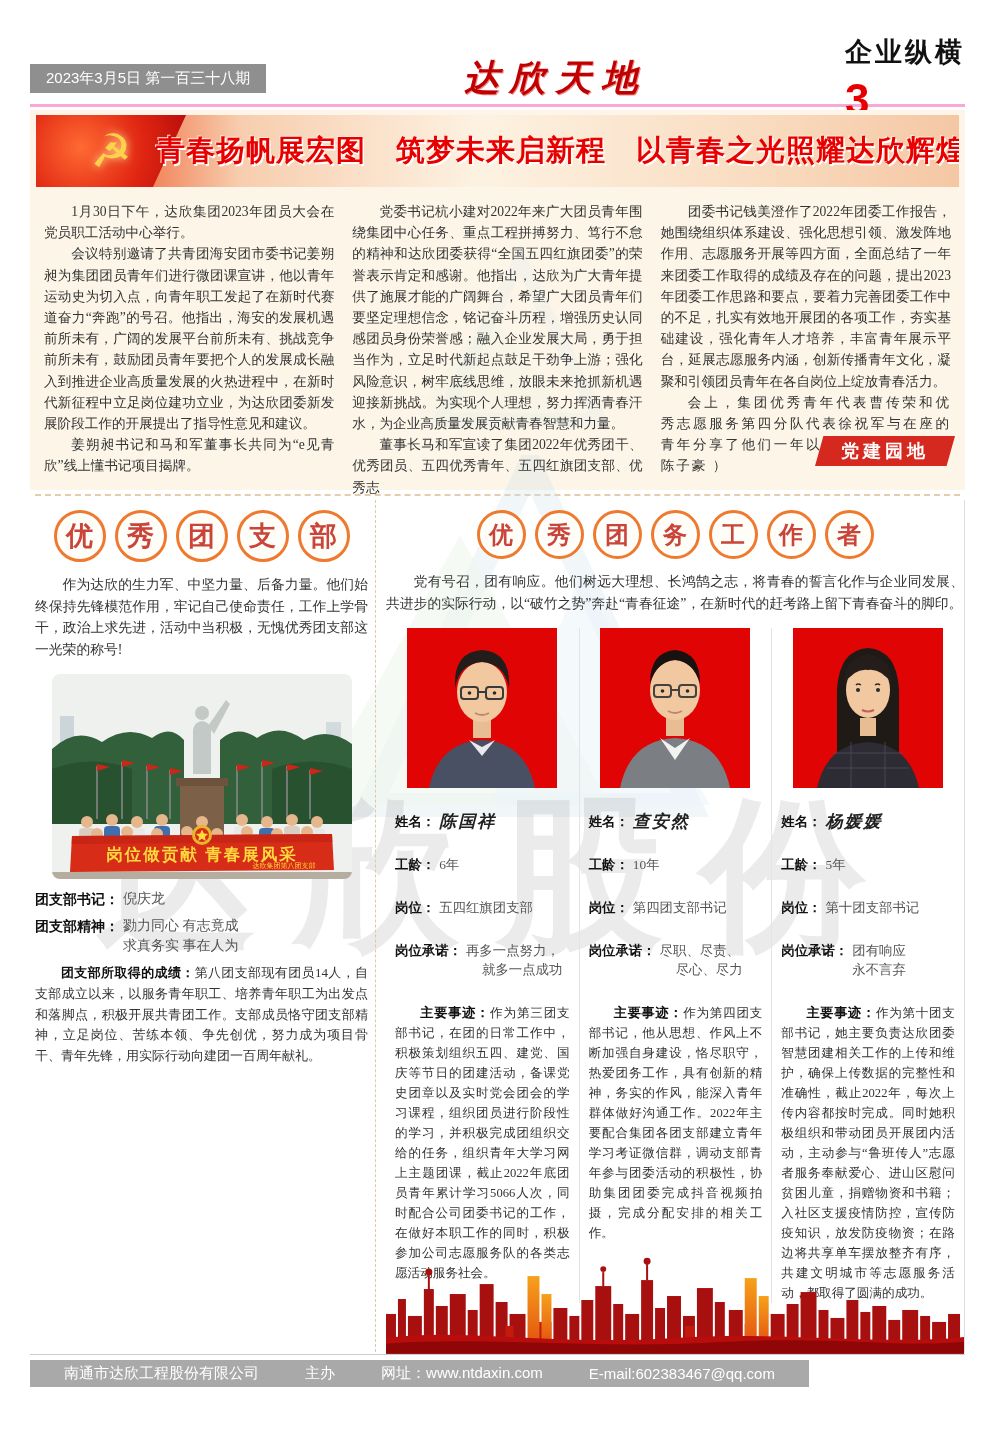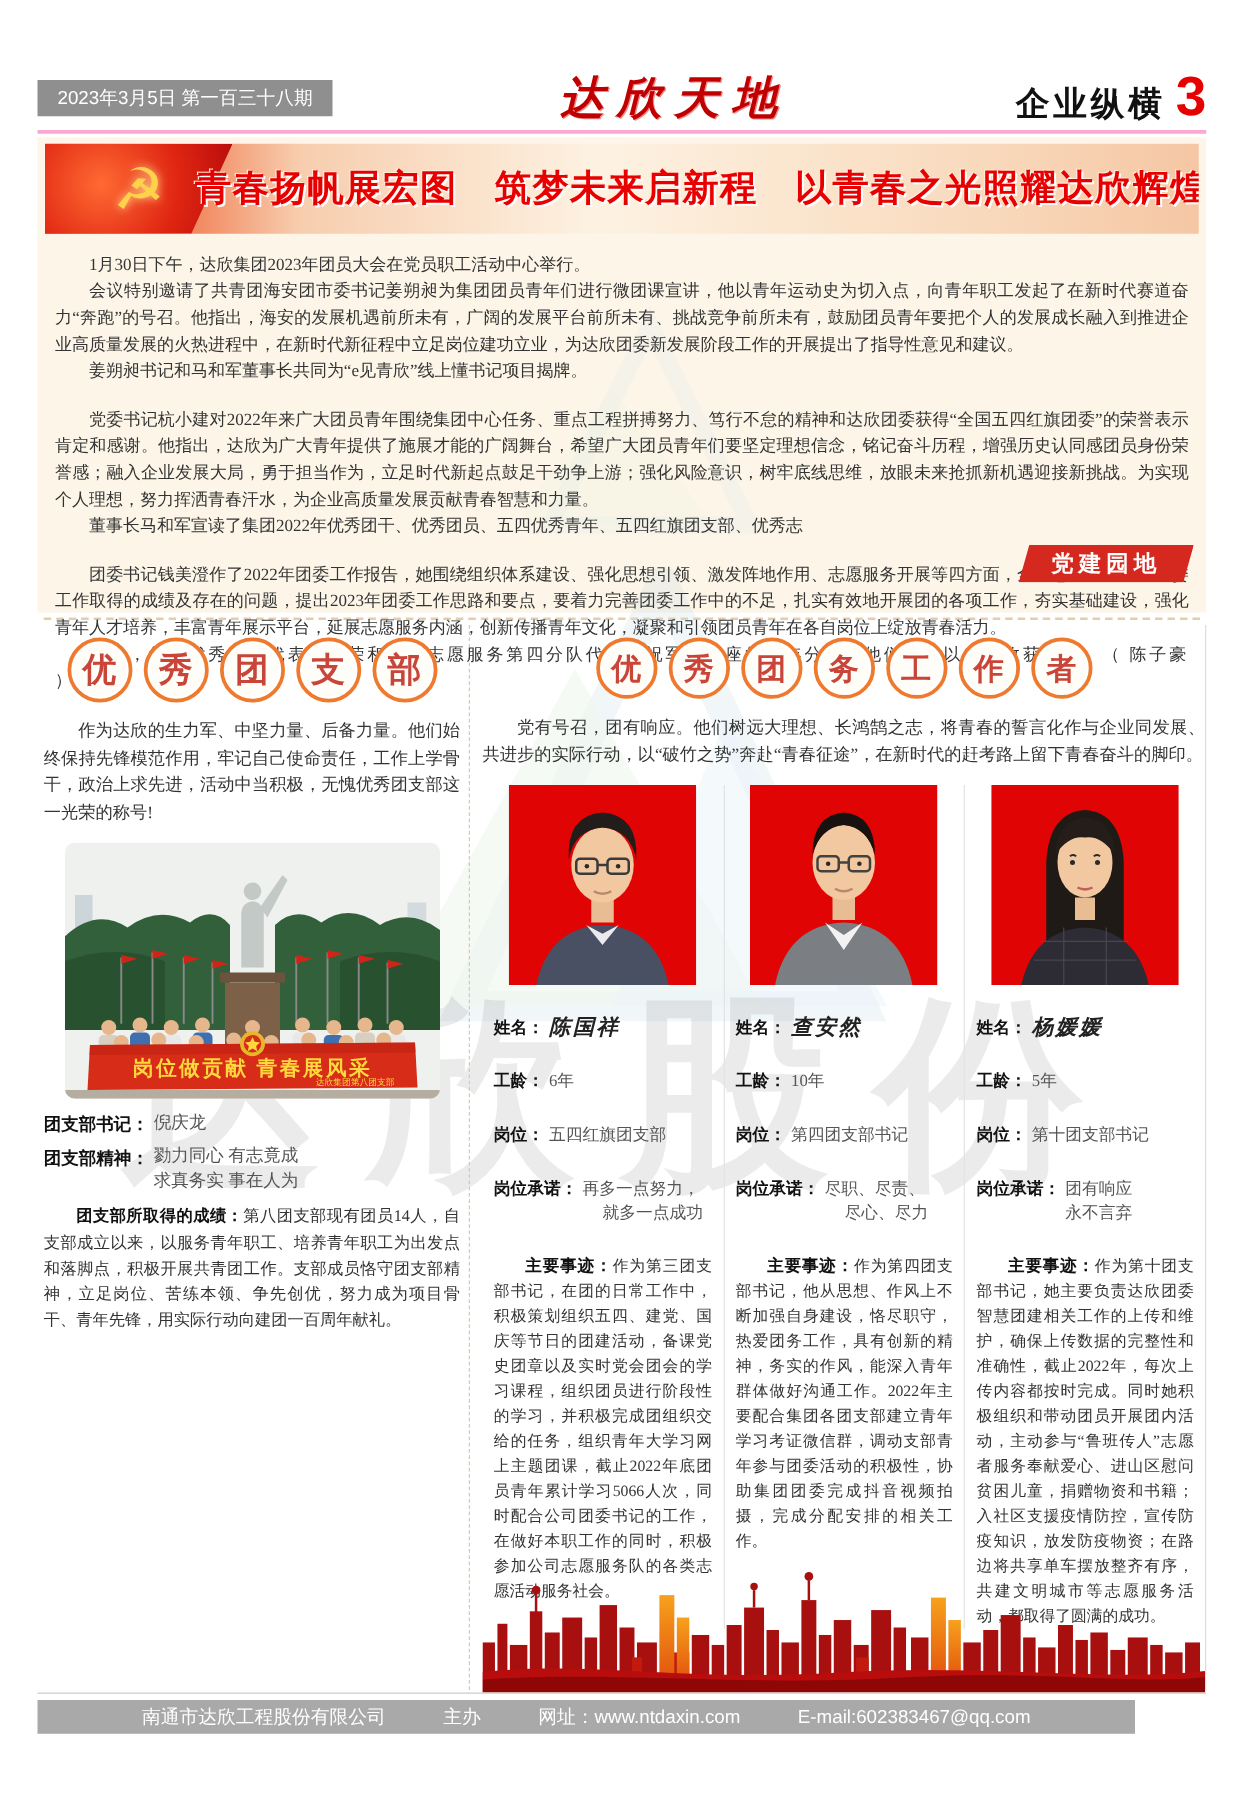--- a/index.html
+++ b/index.html
@@ -3,32 +3,32 @@
 <meta charset="utf-8">
 <style>
   html,body{margin:0;padding:0;}
   body{width:995px;height:1437px;background:#ffffff;font-family:"Liberation Serif","DejaVu Serif",serif;color:#3a3a3a;}
   .page{position:relative;width:995px;height:1437px;overflow:hidden;background:#fff;}
 
   
   .header{position:absolute;left:30px;top:52px;width:935px;height:52px;display:flex;align-items:center;justify-content:space-between;border-bottom:3px solid #f9a8d4;}
   .date-badge{background:#8f8f8f;color:#fff;font-size:15px;padding:5px 16px;font-family:"Liberation Sans",sans-serif;}
   .masthead{color:#c00000;font-size:36px;font-weight:bold;font-style:italic;letter-spacing:10px;text-shadow:1px 1px 0 #e88;}
-  .head-right{display:flex;align-items:baseline;gap:8px;}
+  .head-right{display:flex;align-items:baseline;gap:8px;flex-direction:column;}
   .section-label{font-size:27px;font-weight:bold;letter-spacing:3px;color:#111;}
   .page-number{color:#e60000;font-size:44px;font-weight:bold;font-family:"Liberation Sans",sans-serif;line-height:1;}
 
   
   .top-area{position:absolute;left:30px;top:110px;width:935px;height:380px;background:#fdf6e8;}
   .banner{position:relative;margin:5px 6px 4px;height:72px;display:flex;align-items:center;background:linear-gradient(90deg,#d8301c 0%,#ef6a3c 9%,#f7cdae 22%,#fdf2e2 48%,#f9dcc0 78%,#f5c7a4 100%);overflow:hidden;}
   .emblem{position:absolute;left:0;top:0;width:150px;height:72px;background:radial-gradient(circle at 30% 45%,#ff6a33 0%,#e02612 55%,#b80c0c 100%);clip-path:polygon(0 0,100% 0,78% 100%,0 100%);display:flex;align-items:center;justify-content:center;}
   .emblem-glyph{color:#ffd24a;font-size:46px;text-shadow:0 0 8px #ffe89a;font-family:"DejaVu Sans",sans-serif;}
   .banner-headline{position:relative;width:100%;text-align:center;padding-left:120px;font-family:"Liberation Sans",sans-serif;font-weight:bold;font-size:29px;color:#e80000;letter-spacing:1px;text-shadow:1.5px 1.5px 0 #ffffff,-1px -1px 0 #ffe9d8;white-space:nowrap;}
 
-  .article-cols{position:relative;display:flex;gap:18px;padding:10px 14px 0;z-index:1;flex-direction:column;}
+  .article-cols{position:relative;display:flex;gap:18px;padding:10px 14px 0;z-index:1;}
   .article-col{flex:1;min-width:0;}
   .article-col p{margin:0;text-indent:2em;font-size:13.6px;line-height:21.2px;text-align:justify;color:#333;}
   .byline{letter-spacing:2px;}
   .pb-badge{position:absolute;right:10px;bottom:24px;background:#d5281e;color:#fff;font-family:"Liberation Sans",sans-serif;font-weight:bold;font-size:18px;letter-spacing:4px;padding:3px 26px;clip-path:polygon(6% 0,100% 0,94% 100%,0 100%);z-index:2;}
   .pb-badge::before{content:"";}
 
   .sep-dash{position:absolute;left:35px;top:494px;width:925px;border-top:2px dashed #e6cda9;}
 
   
   .wm-tri-top{position:absolute;left:390px;top:120px;opacity:.5;z-index:0;}
@@ -64,21 +64,21 @@
   .profile + .profile{border-left:1px solid #e4e4e4;}
   .headshot{display:block;width:150px;height:160px;margin:0 auto 14px;}
   .profile .field-row{font-size:13.4px;line-height:19px;margin:24px 0;}
   .profile .name-val{font-weight:bold;font-style:italic;font-size:17px;letter-spacing:2px;color:#222;}
   .deeds{margin:4px 0 0;text-indent:2em;font-size:12.6px;line-height:20px;text-align:justify;color:#333;}
   .deeds .inline-label{font-size:13.2px;}
 
   .skyline{position:absolute;left:356px;top:752px;width:578px;height:102px;z-index:1;}
 
   
-  .footer{position:absolute;left:30px;top:1360px;width:878px;height:27px;background:#a9a9a9;display:flex;align-items:center;justify-content:center;gap:46px;color:#fff;font-family:"Liberation Sans",sans-serif;font-size:15px;z-index:2;}
+  .footer{position:absolute;left:30px;top:1360px;width:779px;height:27px;background:#a9a9a9;display:flex;align-items:center;justify-content:center;gap:46px;color:#fff;font-family:"Liberation Sans",sans-serif;font-size:15px;z-index:2;}
 </style>
 </head>
 <body>
 
 <div class="page">
 
   <div class="header">
     <div class="date-badge">2023年3月5日  第一百三十八期</div>
     <div class="masthead">达欣天地</div>
     <div class="head-right">

